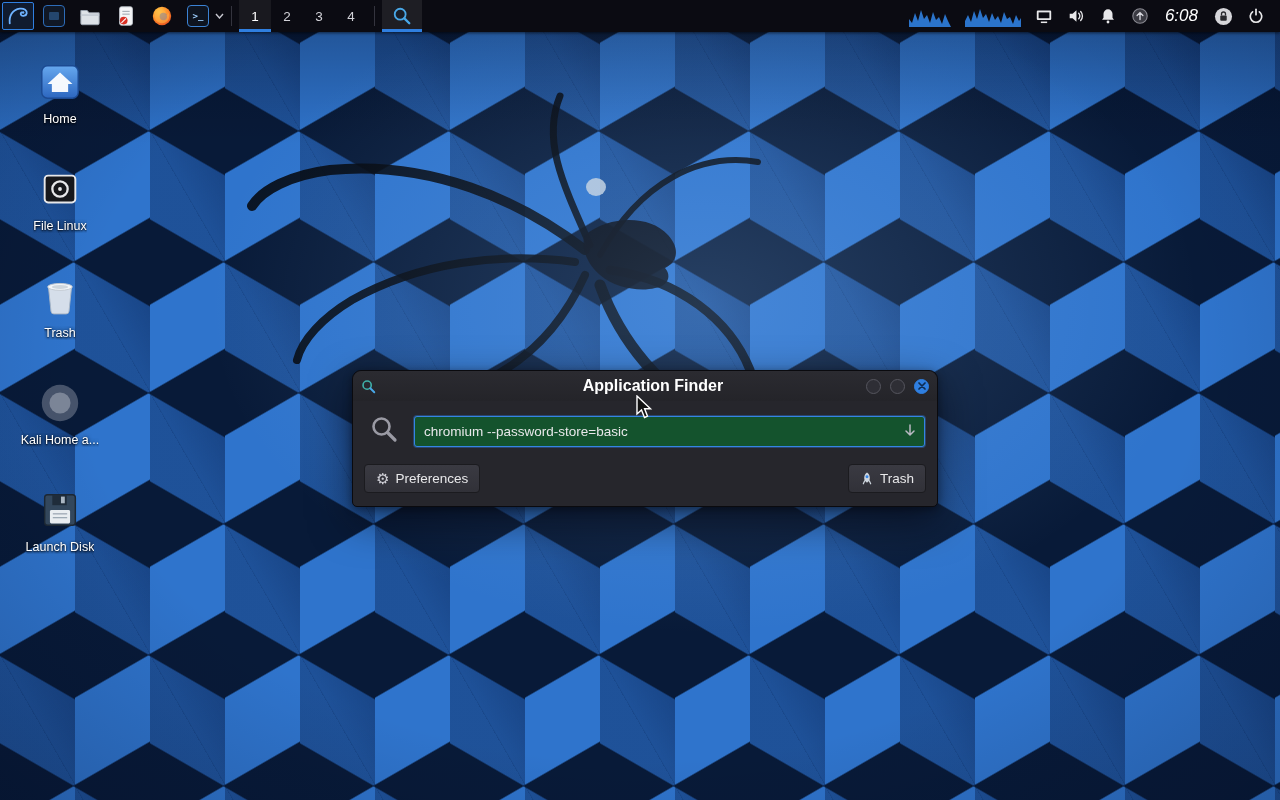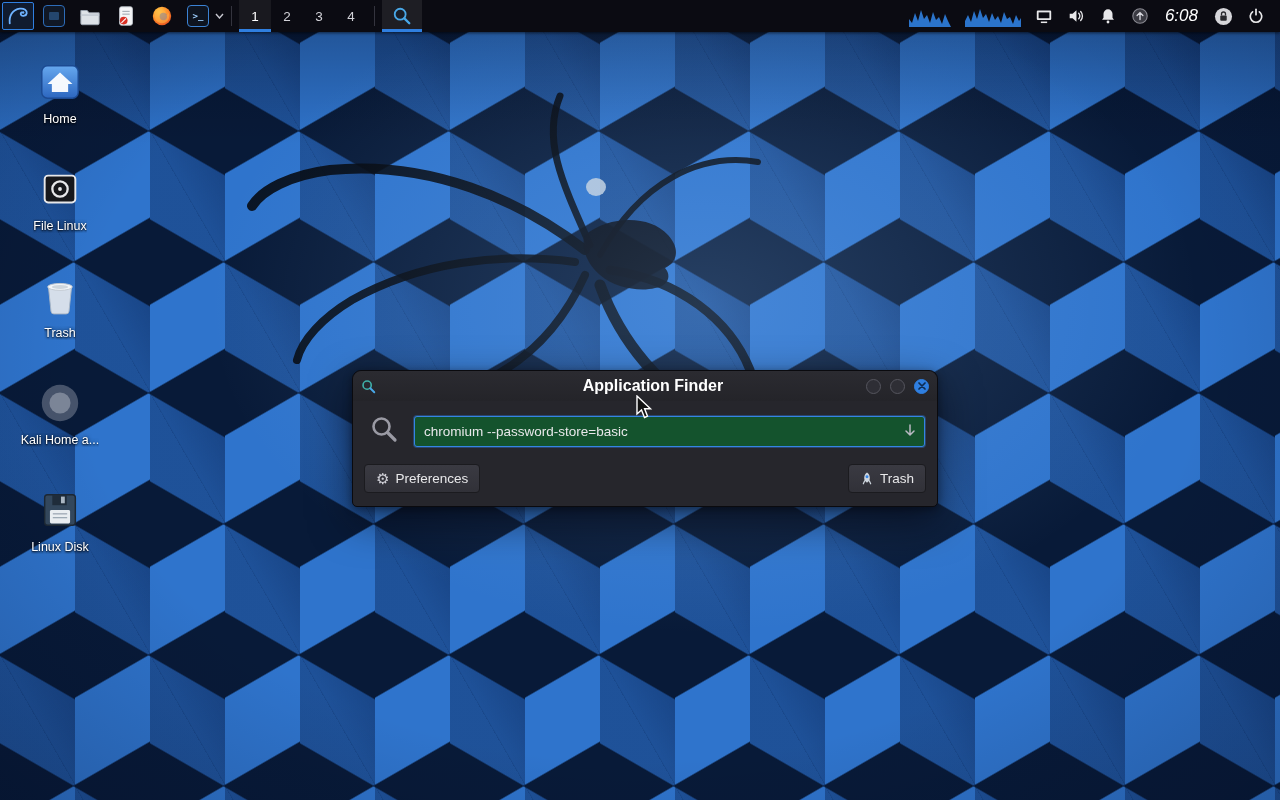--- a/index.html
+++ b/index.html
@@ -364,21 +364,21 @@
   <div class="di-img">
     <svg width="46" height="46" viewBox="0 0 48 48">
       <rect x="8" y="8" width="32" height="32" rx="3" fill="#33475c" stroke="#1c2733" stroke-width="1.5"></rect>
       <rect x="16" y="8" width="15" height="11" fill="#1f2c3a"></rect>
       <rect x="25" y="10" width="4" height="7" fill="#aab6c2"></rect>
       <rect x="13.5" y="24" width="21" height="14" rx="1.5" fill="#e9edf1"></rect>
       <line x1="16.5" y1="28" x2="31.5" y2="28" stroke="#9aa6b2" stroke-width="1.3"></line>
       <line x1="16.5" y1="32" x2="31.5" y2="32" stroke="#9aa6b2" stroke-width="1.3"></line>
     </svg>
   </div>
-  <div class="di-label">Linux Disk</div>
+  <div class="di-label">Launch Disk</div>
 </div>
 
 <div class="finder">
 
   <div class="titlebar">
     <span class="tb-icon">
       <svg width="15" height="15" viewBox="0 0 22 22">
         <circle cx="9" cy="9" r="6" fill="none" stroke="#3fb0a8" stroke-width="2.4"></circle>
         <line x1="13.6" y1="13.6" x2="19.5" y2="19.5" stroke="#49a8e8" stroke-width="2.8" stroke-linecap="round"></line>
       </svg>

